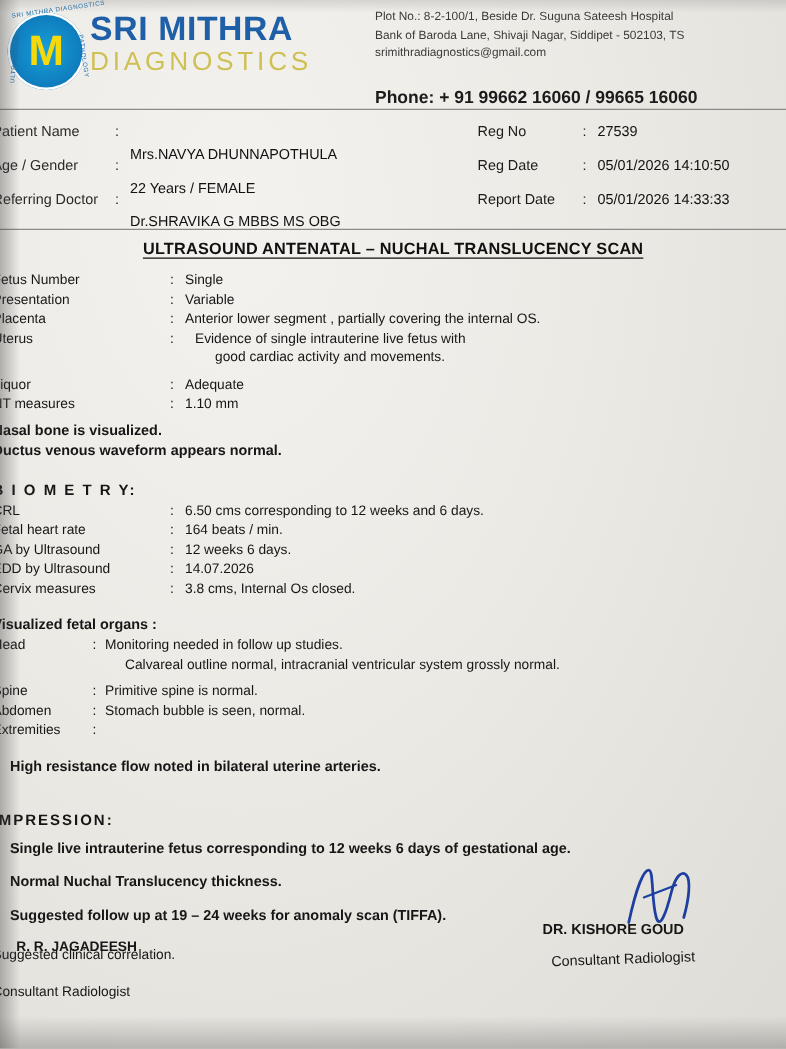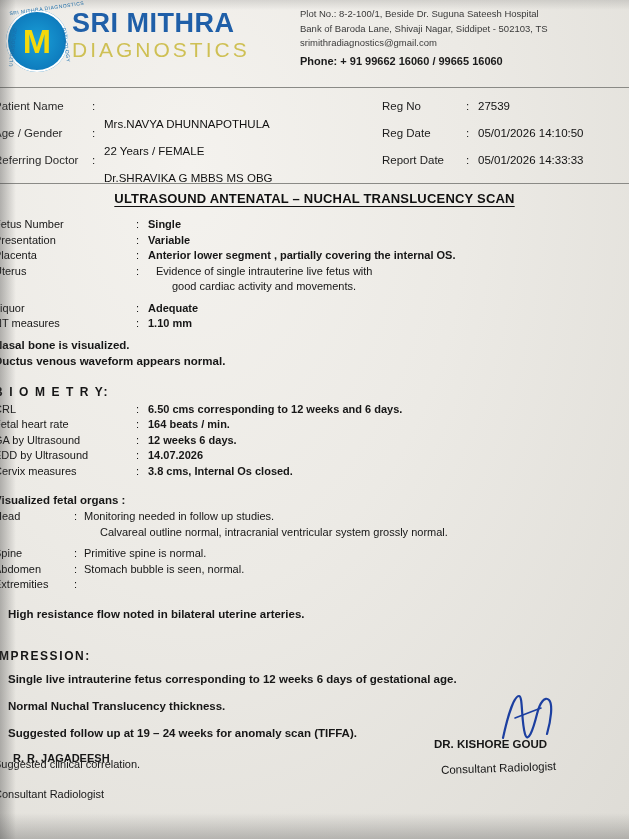--- a/index.html
+++ b/index.html
@@ -121,23 +121,23 @@
     left: 300px;
     top: 7px;
     width: 326px;
     color: #3a3a3a;
     font-size: 9.5px;
     line-height: 14.5px;
   }
   .header-right .line { white-space: nowrap; }
   .header-phone {
     font-weight: bold;
-    font-size: 11px;
+    font-size: 14px;
     color: #1b1b1b;
-    margin-top: 3px;
+    margin-top: 19px;
   }
   .rule {
     position: absolute;
     left: 0;
     width: 629px;
     height: 1px;
     background: #8a8a86;
   }
   .rule.r1 { top: 87px; }
   .rule.r2 { top: 183px; }
@@ -218,21 +218,21 @@
   }
   .f-lbl {
     position: absolute;
     left: -6px;
     width: 140px;
   }
   .f-colon { position: absolute; left: 136px; }
   .f-val {
     position: absolute;
     left: 148px;
-    font-weight: bold;
+    font-weight: normal;
     white-space: nowrap;
   }
   .f-val.ind { left: 156px; font-weight: normal; }
 
   .standalone {
     position: relative;
     left: -6px;
     font-weight: bold;
     font-size: 11.5px;
     height: 16px;

